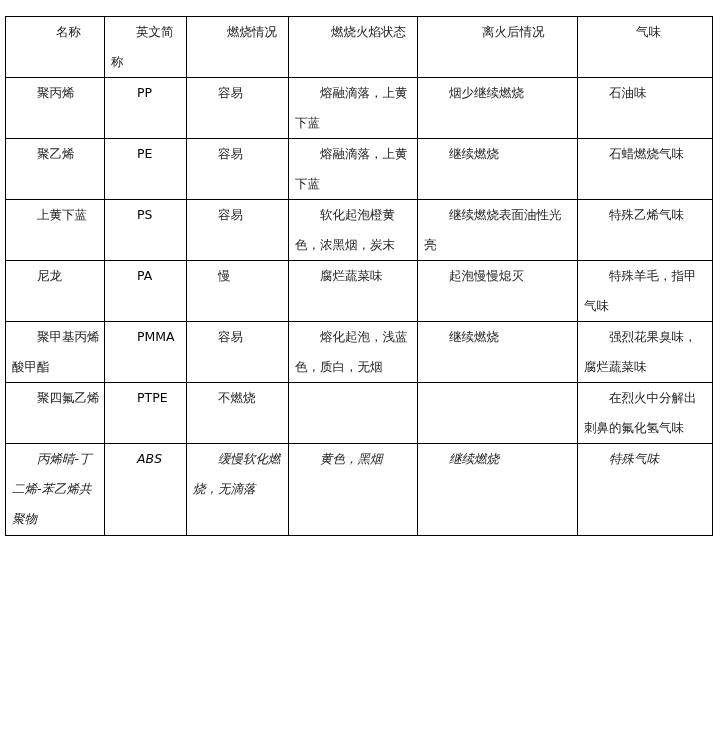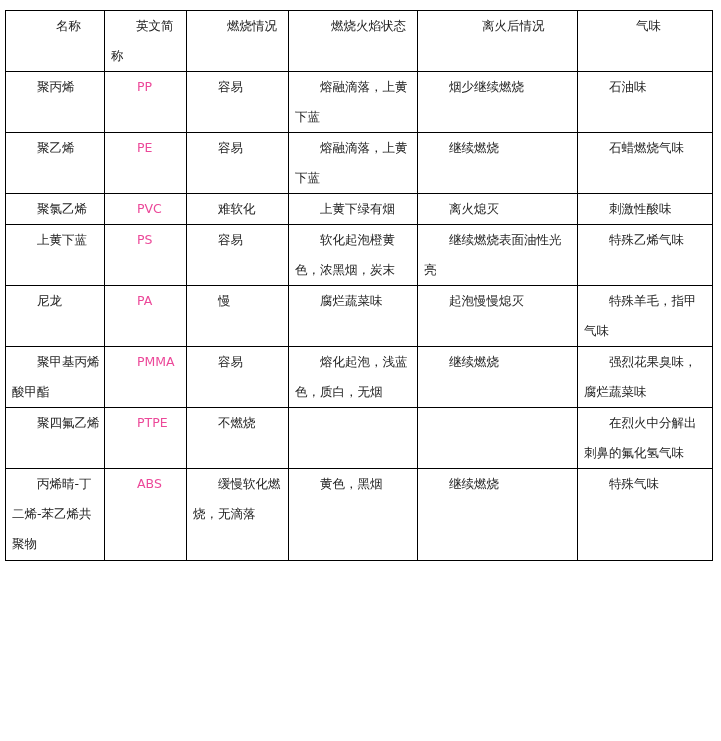--- a/index.html
+++ b/index.html
@@ -1,40 +1,40 @@
 <!DOCTYPE html>
 <html><head>
 <meta charset="utf-8">
 <style>
   html, body { margin: 0; padding: 0; background: #ffffff; }
   body { width: 721px; height: 741px; position: relative; overflow: hidden;
          font-family: "DejaVu Sans", "Liberation Sans", sans-serif; color: #222; }
   table.plastics {
-    position: absolute; left: 5px; top: 10px;
+    position: absolute; left: 5px; top: 16px;
     border-collapse: collapse; table-layout: fixed;
     width: 707px;
   }
   table.plastics td, table.plastics th {
     border: 1px solid #000;
     vertical-align: top;
     font-size: 12.5px;
     font-weight: normal;
     line-height: 30px;
     padding: 0 4px 0 6px;
     text-align: left;
     overflow: hidden;
     word-break: break-all;
   }
   .ind { text-indent: 25px; }
-  .abbr { font-family: "DejaVu Sans", sans-serif; font-size: 10.5px; color: #ec4899; padding-left: 32px !important; }
+  .abbr { font-family: "DejaVu Sans", sans-serif; font-size: 10.5px; color: #000000; padding-left: 32px !important; }
   col.c1 { width: 99px; } col.c2 { width: 82px; } col.c3 { width: 102px; }
   col.c4 { width: 129px; } col.c5 { width: 160px; } col.c6 { width: 135px; }
   tr.h61 td, tr.h61 th { height: 60px; }
   tr.h31 td { height: 30px; }
-  tr.h91 td { height: 91px; }
+  tr.h91 td { height: 91px; font-style: italic; }
 </style>
 </head>
 <body>
 
 <table class="plastics">
   <colgroup>
       <col class="c1">
       <col class="c2">
       <col class="c3">
       <col class="c4">
@@ -60,28 +60,20 @@
       <td class="ind">烟少继续燃烧</td>
       <td class="ind">石油味</td>
     </tr>
     <tr class="h61">
       <td class="ind">聚乙烯</td>
       <td class="abbr">PE</td>
       <td class="ind">容易</td>
       <td class="ind">熔融滴落，上黄下蓝</td>
       <td class="ind">继续燃烧</td>
       <td class="ind">石蜡燃烧气味</td>
-    </tr>
-    <tr class="h31">
-      <td class="ind">聚氯乙烯</td>
-      <td class="abbr">PVC</td>
-      <td class="ind">难软化</td>
-      <td class="ind">上黄下绿有烟</td>
-      <td class="ind">离火熄灭</td>
-      <td class="ind">刺激性酸味</td>
     </tr>
     <tr class="h61">
       <td class="ind">上黄下蓝</td>
       <td class="abbr">PS</td>
       <td class="ind">容易</td>
       <td class="ind">软化起泡橙黄色，浓黑烟，炭末</td>
       <td class="ind">继续燃烧表面油性光亮</td>
       <td class="ind">特殊乙烯气味</td>
     </tr>
     <tr class="h61">

